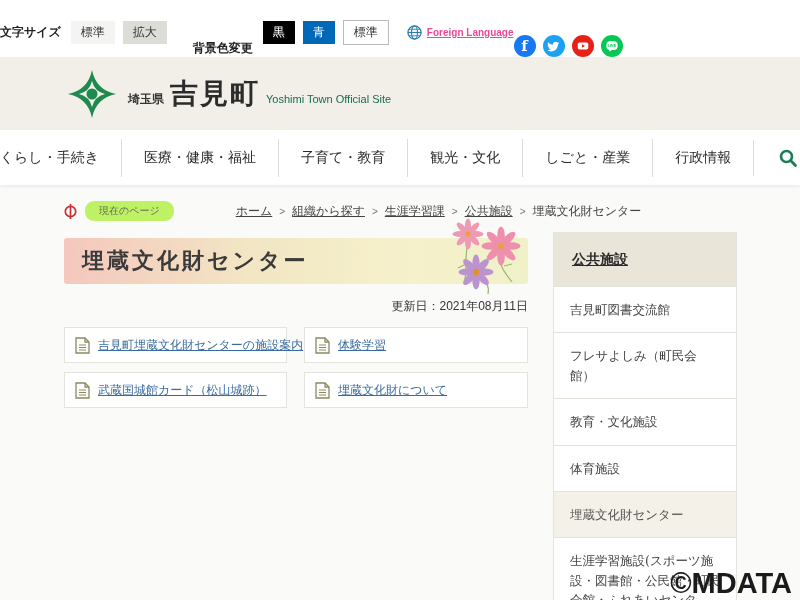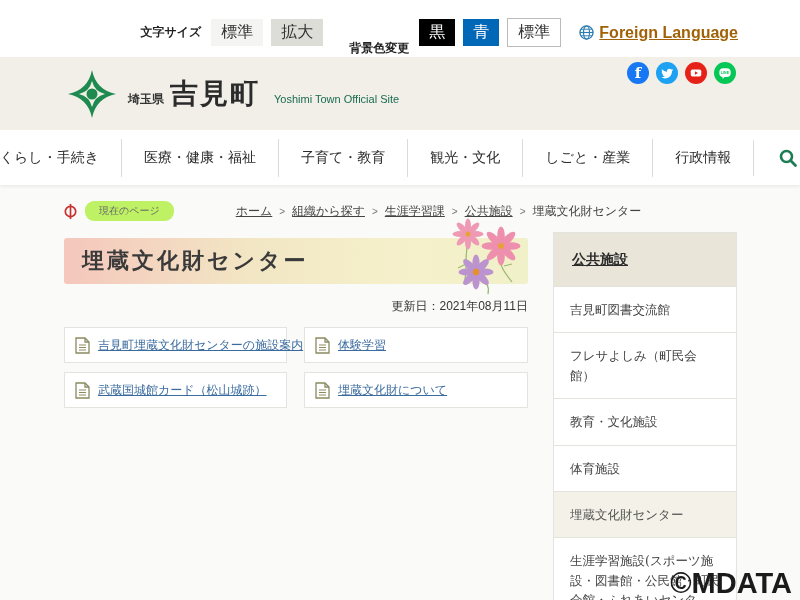--- a/index.html
+++ b/index.html
@@ -6,45 +6,45 @@
   html,body { width:800px; height:600px; }
   body {
     font-family:"Liberation Sans", sans-serif;
     background:#fff; color:#333;
     position:relative; overflow:hidden;
   }
   .page { width:800px; height:600px; position:relative; background:#fafaf8; }
 
   
   .topbar { background:#fff; height:57px; padding:8px 62px 0 0;
-            display:flex; flex-direction:column; align-items:flex-end; }
+            display:flex; align-items:flex-end; }
   .topbar-controls { display:flex; align-items:center; gap:8px; font-size:12px; }
   .topbar-label { color:#222; font-weight:bold; margin-right:2px; }
-  .tb-btn { display:inline-block; font-size:16px; padding:3px 10px; cursor:pointer; text-align:center; }
+  .tb-btn { display:inline-block; font-size:12px; padding:3px 10px; cursor:pointer; text-align:center; }
   .btn-std1 { background:#f4f4f2; color:#333; }
   .btn-big  { background:#ddddd8; color:#333; }
   .btn-black{ background:#000; color:#fff; }
   .btn-blue { background:#0068b7; color:#fff; }
   .btn-std2 { background:#fff; color:#333; border:1px solid #bbb; }
   .foreign { display:flex; align-items:center; gap:5px; margin-left:10px; }
-  .foreign a { color:#a16207; font-size:16px; font-weight:bold; text-decoration:underline; }
+  .foreign a { color:#ec4899; font-size:10px; font-weight:bold; text-decoration:underline; }
   .sns-row { display:flex; gap:7px; margin-top:5px; margin-right:2px; }
   .sns { width:22px; height:22px; border-radius:50%; display:flex; align-items:center; justify-content:center; cursor:pointer; }
   .sns-fb { background:#1877f2; color:#fff; font-weight:bold; font-size:15px; font-family:"DejaVu Serif",serif; }
   .sns-tw { background:#1da1f2; }
   .sns-yt { background:#e62117; }
   .sns-line { background:#06c755; }
 
   
   .site-header { background:#f1efe7; height:73px; display:flex; align-items:center; padding-left:68px; }
   .logo-mark { width:48px; height:48px; margin-right:12px; }
   .logo-text { display:flex; align-items:baseline; gap:6px; }
   .pref { font-size:12px; color:#333; font-weight:bold; }
   .town { font-size:28px; color:#2b2b2b; font-weight:bold; letter-spacing:2px; }
-  .site-sub { font-size:11px; color:#1a6b52; margin-left:8px;text-align:center; }
+  .site-sub { font-size:11px; color:#1a6b52; margin-left:0;text-align:center; }
 
   
   .main-nav { background:#fff; height:55px; display:flex; align-items:center; justify-content:center;
               box-shadow:0 2px 3px rgba(0,0,0,0.06); position:relative; z-index:2; }
   .nav-item { font-family:"DejaVu Serif", serif; font-size:14px; color:#2b2b2b; padding:10px 22px;
               cursor:pointer; border-left:1px solid #dcdcd6; white-space:nowrap; }
   .nav-item:first-child { border-left:none; }
   .nav-search { border-left:1px solid #dcdcd6; padding:8px 24px; cursor:pointer; display:flex; align-items:center; }
 
   

